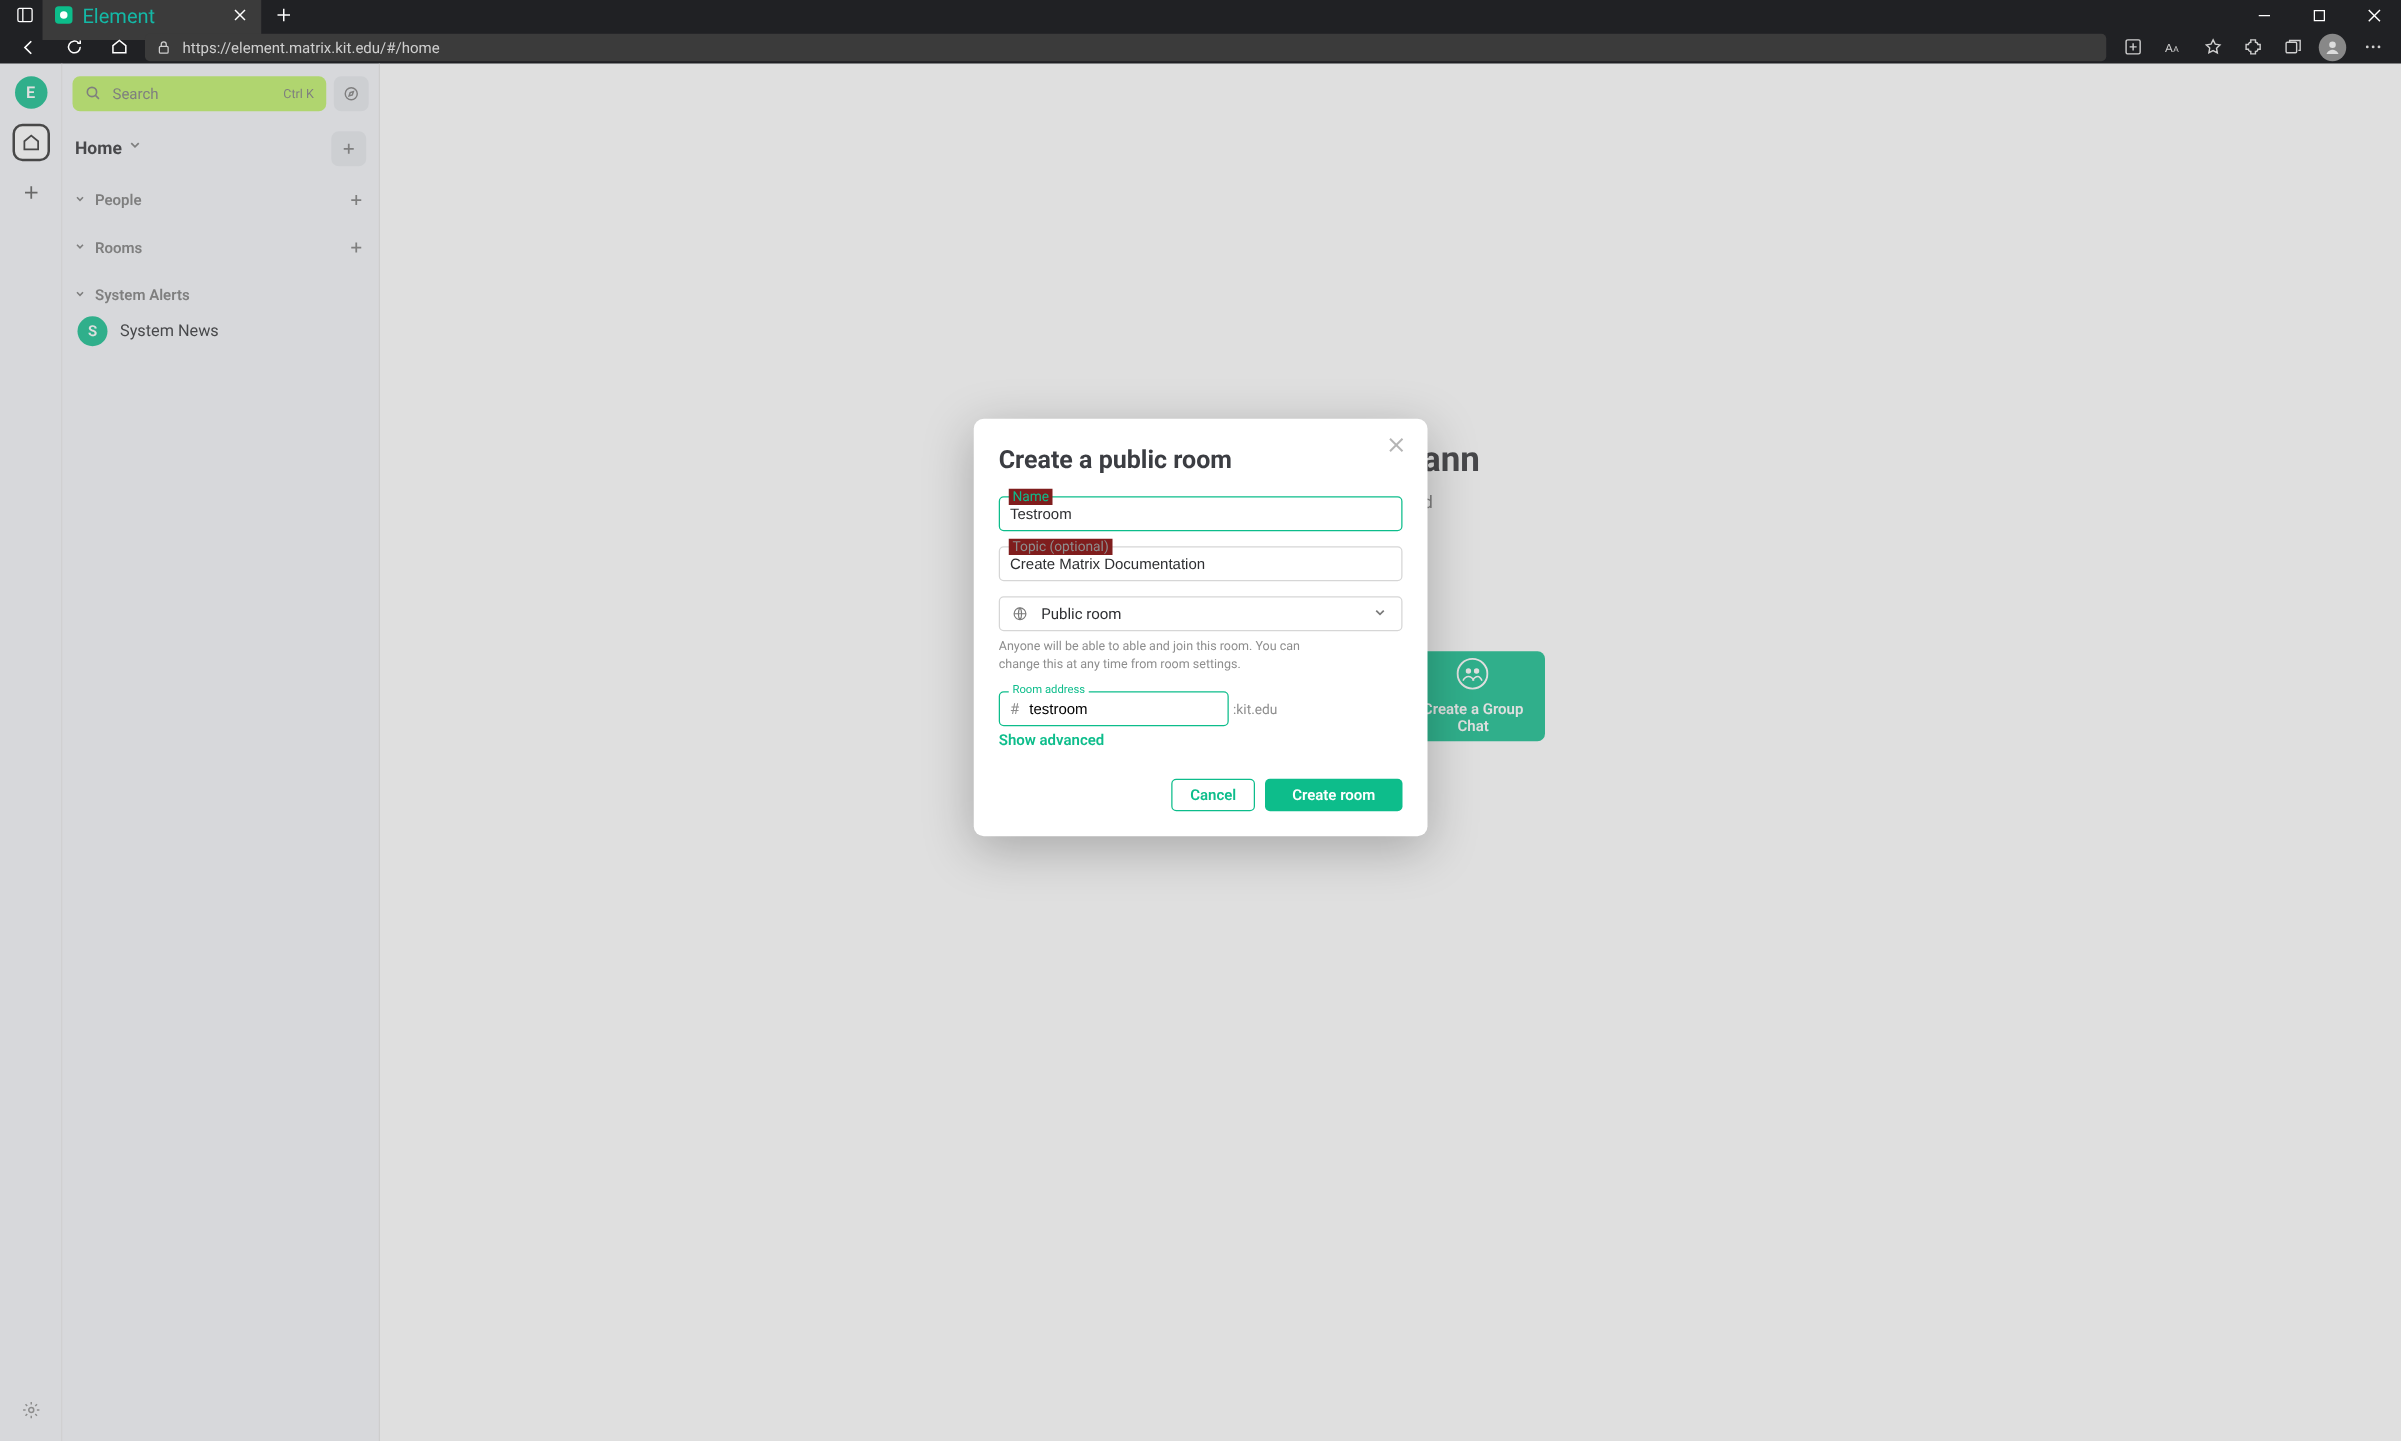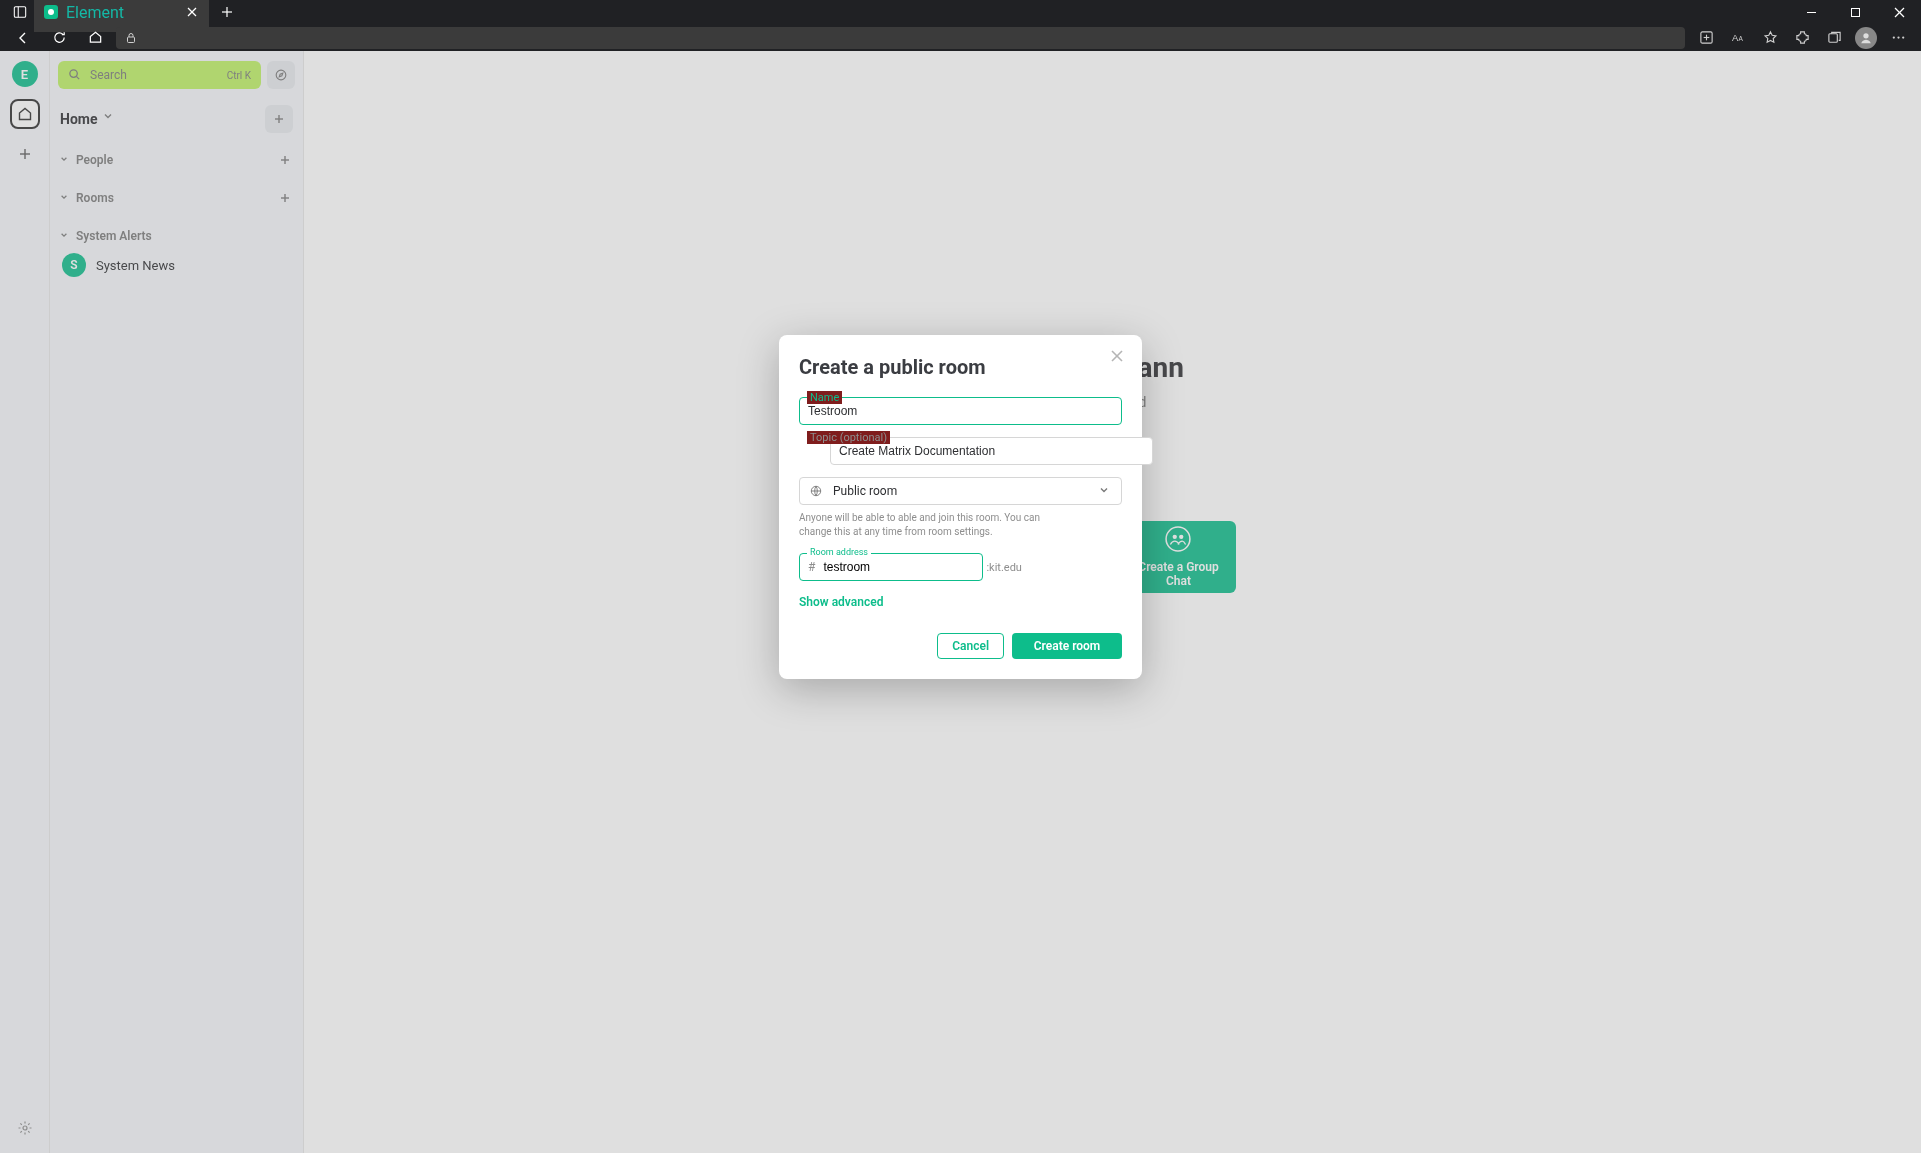--- a/index.html
+++ b/index.html
@@ -77,30 +77,30 @@
   
   .modal-wrap { position:absolute; inset:0; z-index:10; display:flex; align-items:flex-start; justify-content:center; padding-top:284px; }
   .modal { width:363px; background:#fff; border-radius:8px; box-shadow:0 10px 40px rgba(0,0,0,0.25); padding:20px; position:relative; }
   .modal-title { font-size:20px; font-weight:700; color:#3b3d42; margin-bottom:18px; }
   .modal-close { position:absolute; right:14px; top:14px; width:18px; height:18px; cursor:pointer; color:#b5b5b5; }
 
   .field-wrap { position:relative; margin-bottom:12px; }
   .field-label { position:absolute; left:8px; top:-6px; background:#7f1d1d; padding:0 3px; font-size:11px; color:#0dbd8b; }
   .field-label.muted { color:#8e8e8e; }
   .field-input { width:100%; height:28px; border:1px solid #0dbd8b; border-radius:4px; padding:0 8px; font-size:12px; color:#2e2f32; outline:none; }
-  .field-input.muted { border-color:#d6d6d6;margin-left:31px; }
+  .field-input.muted { border-color:#d6d6d6; }
 
   .visibility-row { height:28px; border:1px solid #d6d6d6; border-radius:4px; display:flex; align-items:center; padding:0 10px; gap:10px; font-size:12px; color:#2e2f32; cursor:pointer; margin-bottom:6px; }
   .visibility-row .globe-icon { width:13px; height:13px; color:#7a7a7a; }
   .visibility-row .vis-text { flex:1; }
   .visibility-row .vis-chev { width:12px; height:12px; color:#7a7a7a; }
 
   .vis-desc { font-size:10px; color:#8e8e8e; line-height:1.4; margin-bottom:14px; max-width:260px; }
 
-  .addr-wrap { position:relative; width:184px; margin-bottom:10px; }
+  .addr-wrap { position:relative; width:184px; margin-bottom:0; }
   .addr-label { position:absolute; left:8px; top:-6px; background:#fff; padding:0 3px; font-size:9px; color:#0dbd8b; }
   .addr-box { height:28px; border:1px solid #0dbd8b; border-radius:4px; display:flex; align-items:center; padding:0 8px; gap:8px; font-size:12px; color:#2e2f32; }
   .addr-hash { color:#8e8e8e; }
   .addr-value { flex:1; border:none; outline:none; font-size:12px; }
   .addr-server { color:#8e8e8e; font-size:11px; }
 
   .show-adv { font-size:12px; color:#0dbd8b; font-weight:600; cursor:pointer; margin-bottom:24px; display:inline-block; }
 
   .modal-actions { display:flex; justify-content:flex-end; gap:8px; }
   .btn { height:26px; border-radius:4px; padding:0 14px; font-size:12px; font-weight:600; display:flex; align-items:center; justify-content:center; cursor:pointer; }
@@ -173,20 +173,21 @@
           <path d="M2.5 7 L8 2.5 L13.5 7 V13 H2.5 Z"></path>
         </svg>
       </div>
     <div class="url-bar">
       <span class="lock-icon">
           <svg width="12" height="12" viewBox="0 0 12 12" fill="none" stroke="#cfcfcf" stroke-width="1">
             <rect x="2.5" y="5" width="7" height="5.5" rx="1"></rect>
             <path d="M4 5V3.5a2 2 0 0 1 4 0V5"></path>
           </svg>
         </span>
+      <span class="url-text">https://element.matrix.kit.edu/#/home</span>
     </div>
     <div class="right-icons">
       <div class="ricon">
           <svg width="15" height="15" viewBox="0 0 16 16" fill="none" stroke="#cfcfcf" stroke-width="1.2">
             <rect x="2" y="2" width="12" height="12" rx="1.5"></rect>
             <line x1="8" y1="5" x2="8" y2="11"></line>
             <line x1="5" y1="8" x2="11" y2="8"></line>
           </svg>
         </div>
       <div class="ricon">

